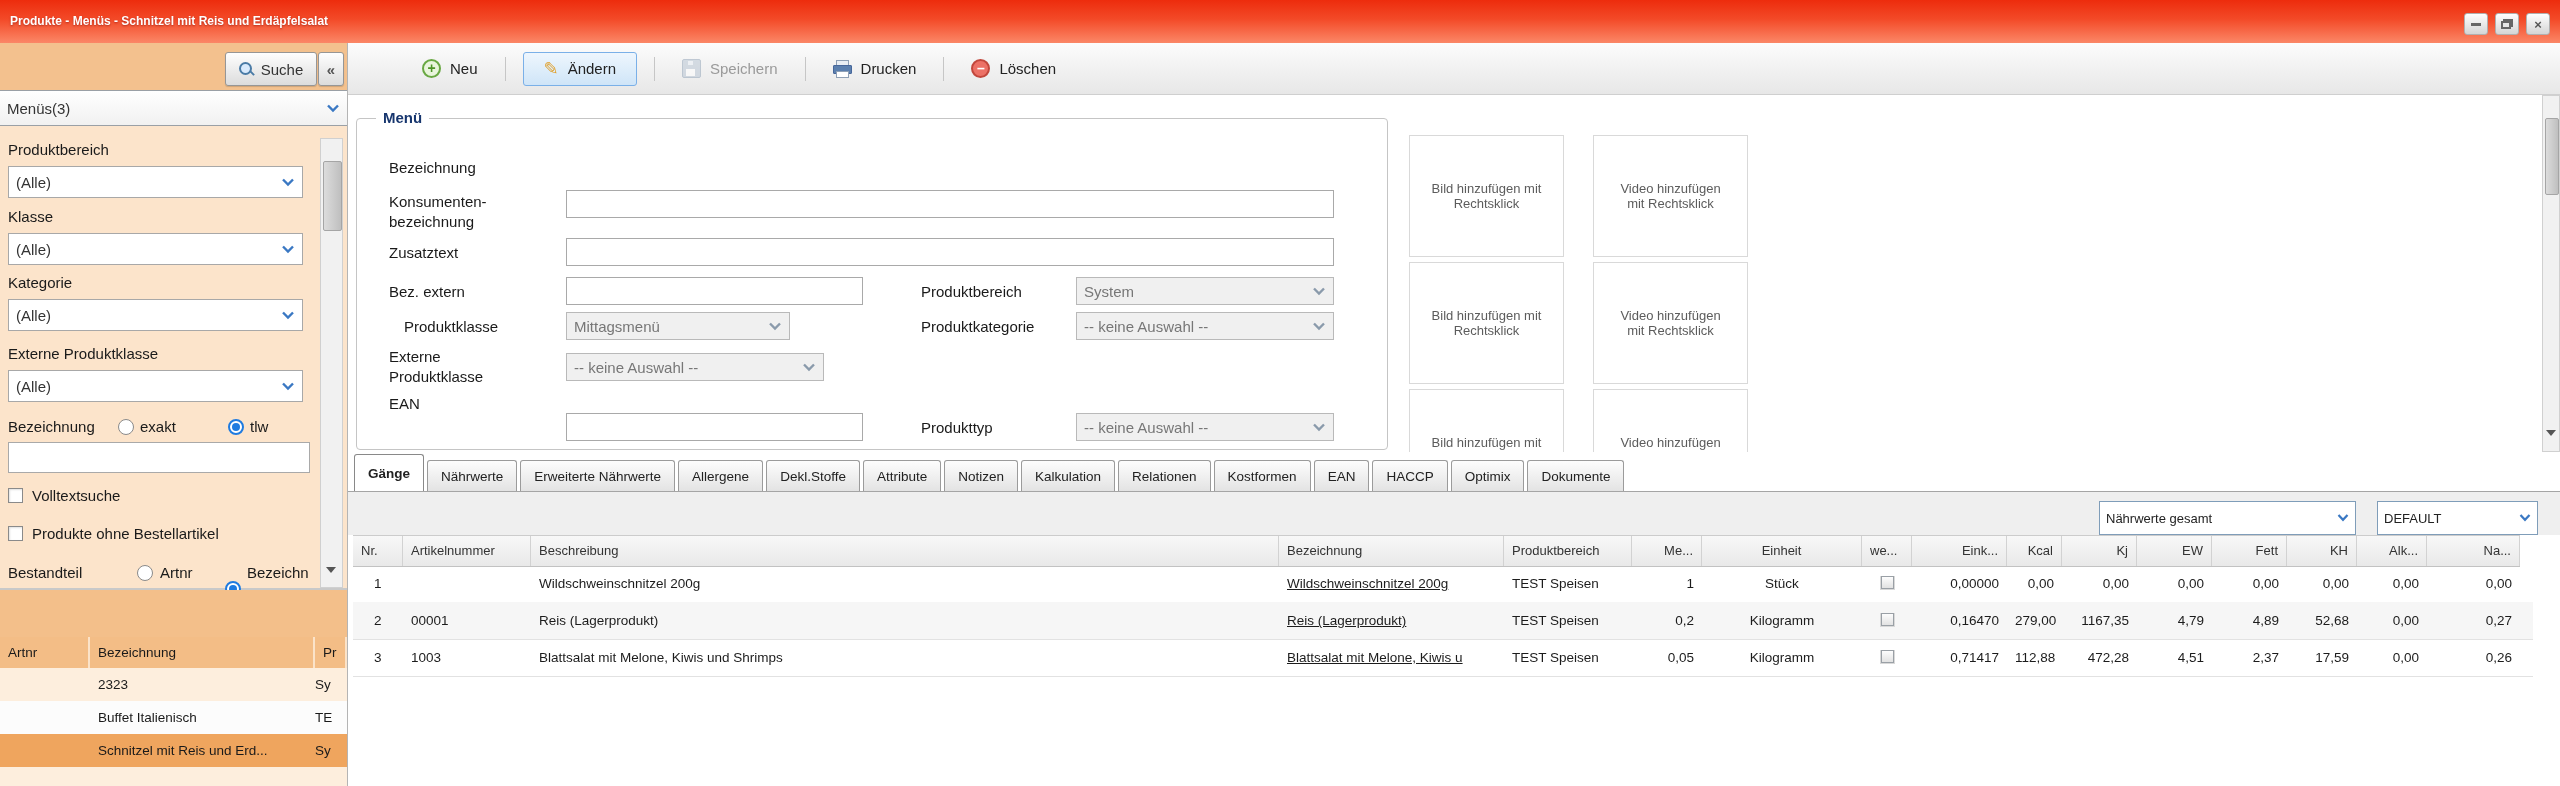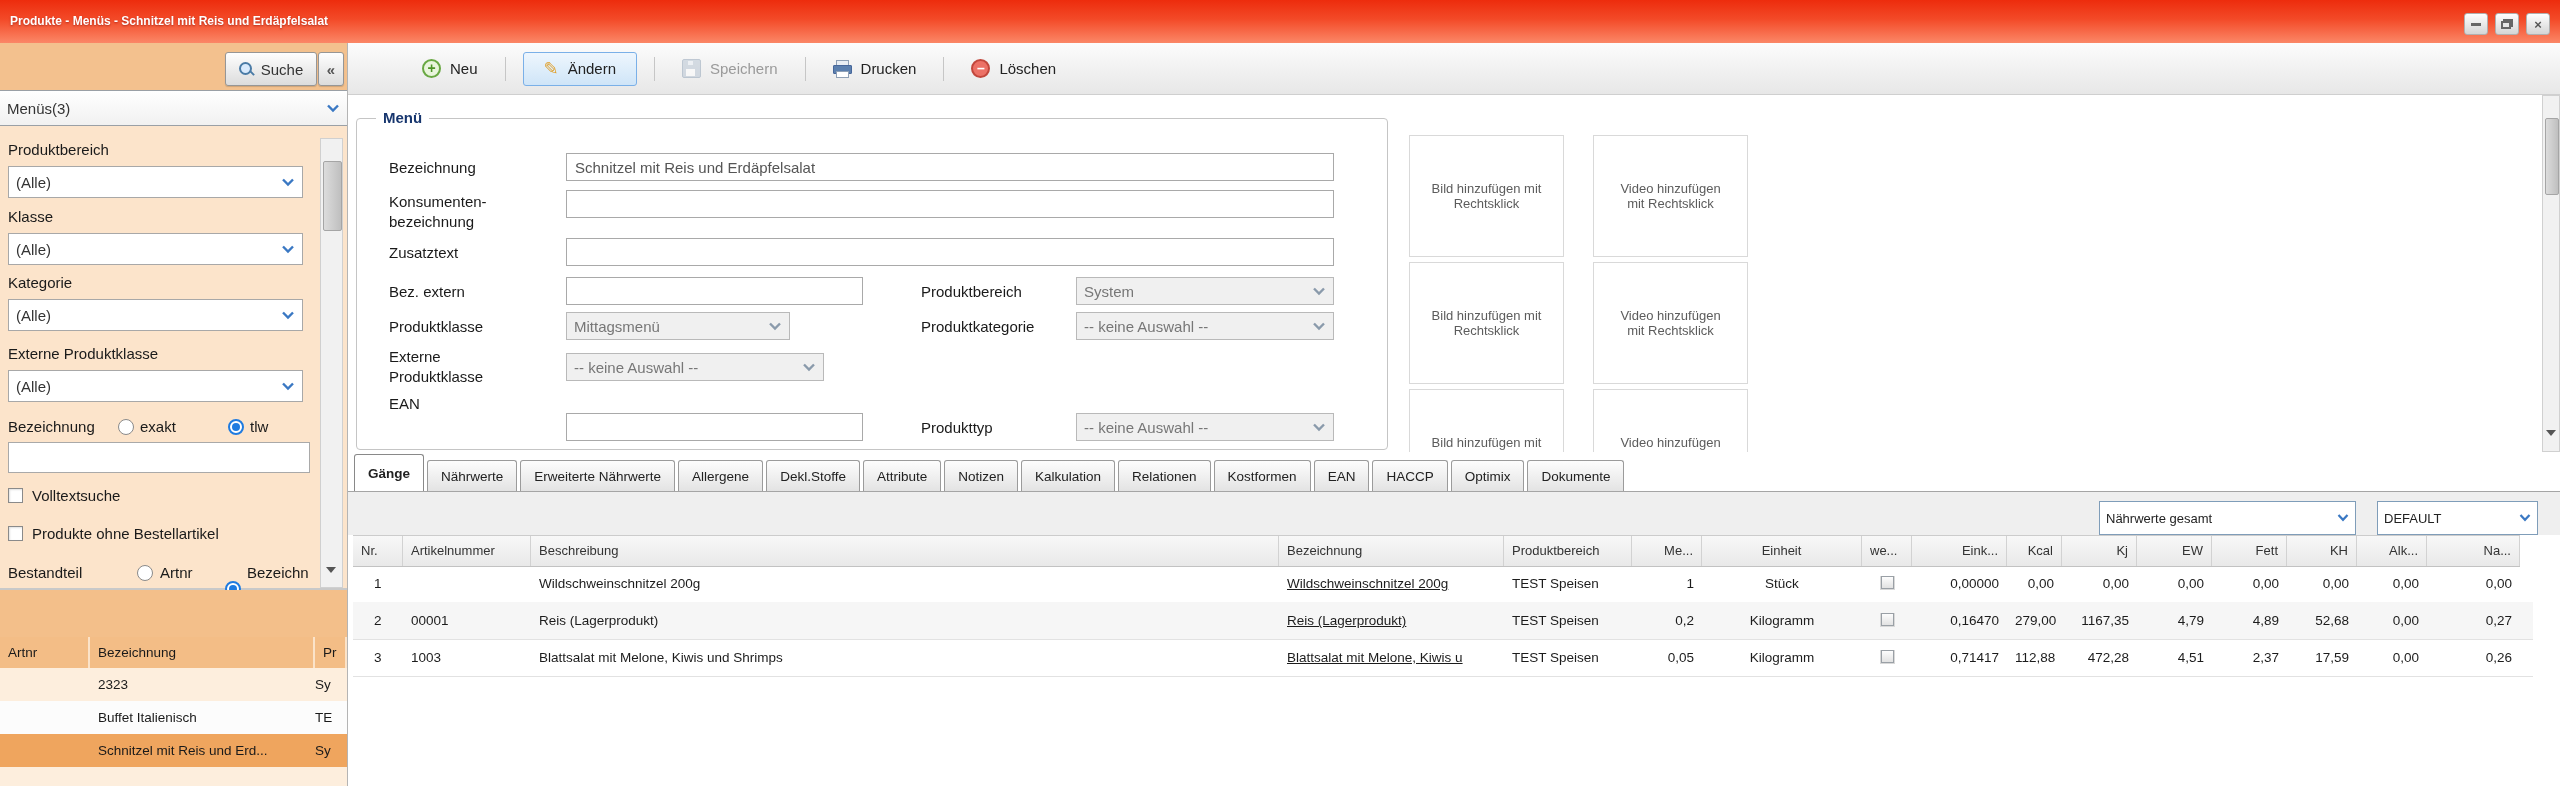--- a/index.html
+++ b/index.html
@@ -267,40 +267,39 @@
         <span class="ic-minus">–</span>
         <span>Löschen</span>
       </div>
     </div>
 
     <div class="abs" id="formarea">
       <div class="abs fieldset" style="left:8px;top:23px;width:1030px;height:330px;"></div>
       <div class="abs legend" style="left:28px;top:14px;">Menü</div>
 
       <div class="abs flabel" style="left:41px;top:64px;">Bezeichnung</div>
-      <input class="abs tinput" style="left: 218px; top: 58px; width: 768px;" value="Schnitzel mit Reis und Erdäpfelsalat">
 
       <div class="abs flabel" style="left:41px;top:97px;width:135px;line-height:20px;">Konsumenten-bezeichnung</div>
       <input class="abs tinput" style="left: 218px; top: 95px; width: 768px;" value="">
 
       <div class="abs flabel" style="left:41px;top:149px;">Zusatztext</div>
       <input class="abs tinput" style="left: 218px; top: 143px; width: 768px;" value="">
 
       <div class="abs flabel" style="left:41px;top:188px;">Bez. extern</div>
       <input class="abs tinput" style="left: 218px; top: 182px; width: 297px;" value="">
 
       <div class="abs flabel" style="left:573px;top:188px;">Produktbereich</div>
       <div class="abs combo dis" style="left:728px;top:182px;width:258px;height:28px;">
         <span>System</span>
         <svg class="chev" width="14" height="9" viewBox="0 0 14 9">
             <path d="M2 1.5 L7 6.5 L12 1.5" stroke="#8a9aab" stroke-width="2.4" fill="none"></path>
           </svg>
       </div>
 
-      <div class="abs flabel" style="left:41px;top:223px;">Produktklasse</div>
+      <div class="abs flabel" style="left:56px;top:223px;">Produktklasse</div>
       <div class="abs combo dis" style="left:218px;top:217px;width:224px;height:28px;">
         <span>Mittagsmenü</span>
         <svg class="chev" width="14" height="9" viewBox="0 0 14 9">
             <path d="M2 1.5 L7 6.5 L12 1.5" stroke="#8a9aab" stroke-width="2.4" fill="none"></path>
           </svg>
       </div>
 
       <div class="abs flabel" style="left:573px;top:223px;">Produktkategorie</div>
       <div class="abs combo dis" style="left:728px;top:217px;width:258px;height:28px;">
         <span>-- keine Auswahl --</span>

